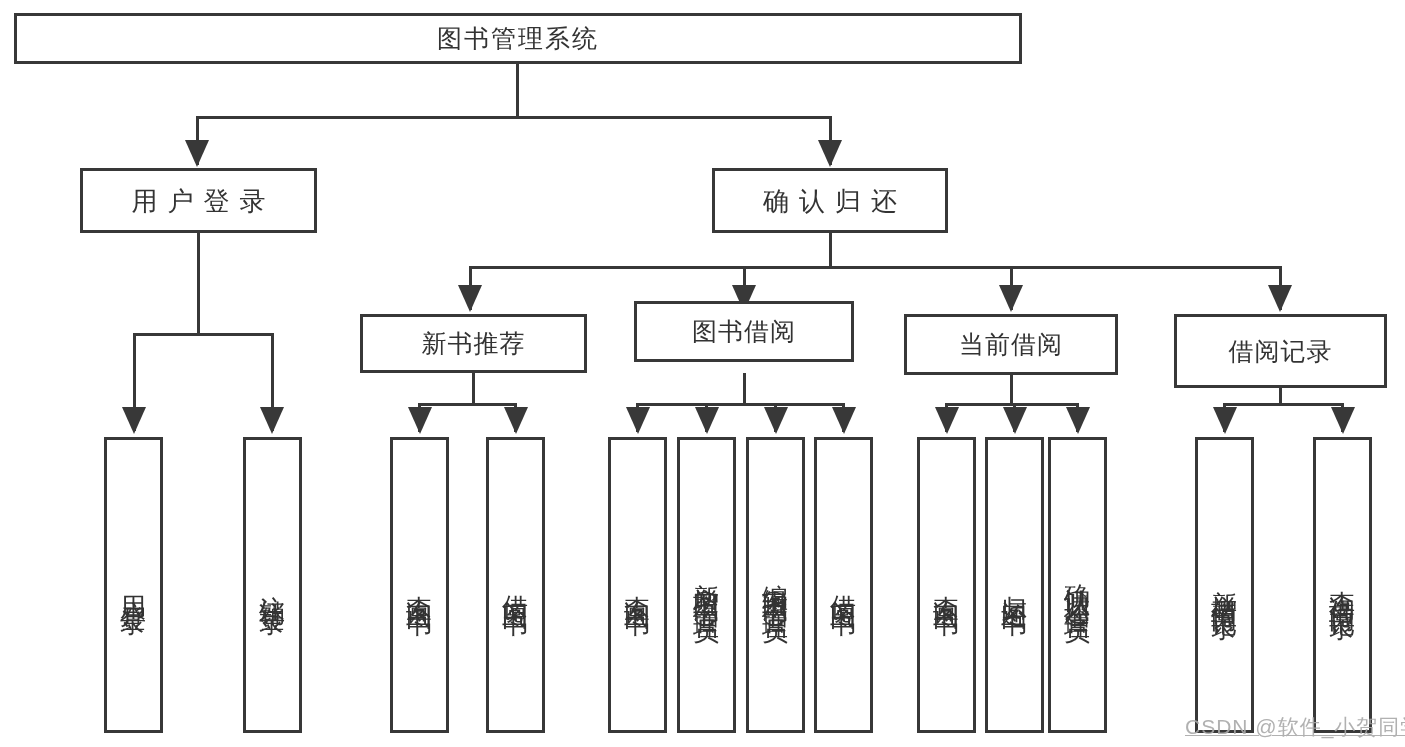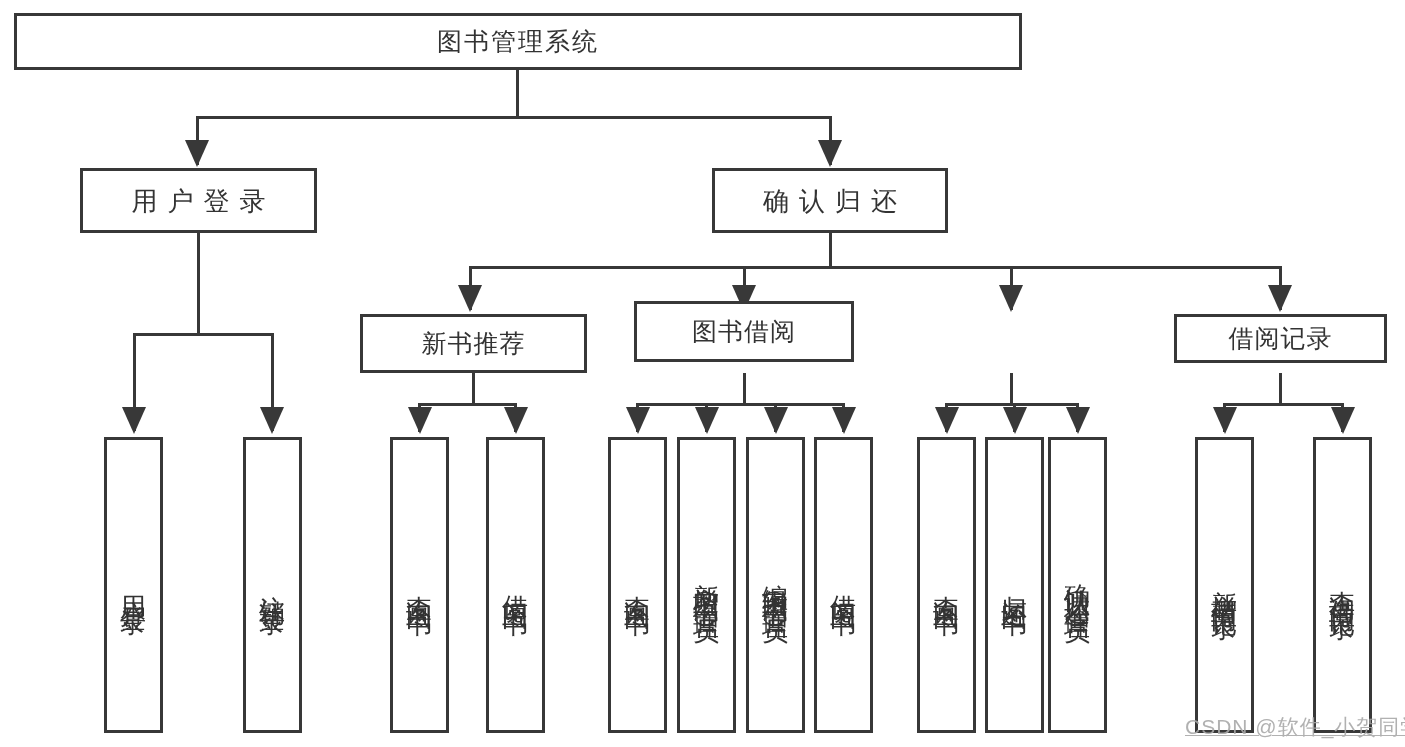--- a/index.html
+++ b/index.html
@@ -103,38 +103,41 @@
       <div class="arrowhead" style="left: 694.5px; top: 407px;"></div>
       <div class="arrowhead" style="left: 763.5px; top: 407px;"></div>
       <div class="arrowhead" style="left: 831.5px; top: 407px;"></div>
       <div class="arrowhead" style="left: 934.5px; top: 407px;"></div>
       <div class="arrowhead" style="left: 1002.5px; top: 407px;"></div>
       <div class="arrowhead" style="left: 1065.5px; top: 407px;"></div>
       <div class="arrowhead" style="left: 1212.5px; top: 407px;"></div>
       <div class="arrowhead" style="left: 1330.5px; top: 407px;"></div>
     </div>
 
-  <div class="box root" style="left:14px;top:13px;width:1008px;height:57px">
+  <div class="box root" style="left:14px;top:13px;width:1008px;height:51px">
     <span class="hlabel">图书管理系统</span>
   </div>
 
   <div class="box lvl2" style="left:80px;top:168px;width:237px;height:65px">
     <span class="hlabel">用户登录</span>
   </div>
   <div class="box lvl2" style="left:712px;top:168px;width:236px;height:65px">
     <span class="hlabel">确认归还</span>
   </div>
 
   <div class="box lvl3" style="left:360px;top:314px;width:227px;height:59px">
     <span class="hlabel">新书推荐</span>
   </div>
   <div class="box lvl3" style="left:634px;top:301px;width:220px;height:61px">
     <span class="hlabel">图书借阅</span>
   </div>
-  <div class="box lvl3" style="left:1174px;top:314px;width:213px;height:49px">
+  <div class="box lvl3" style="left:904px;top:314px;width:214px;height:61px">
+    <span class="hlabel">当前借阅</span>
+  </div>
+  <div class="box lvl3" style="left:1174px;top:314px;width:213px;height:74px">
     <span class="hlabel">借阅记录</span>
   </div>
 
   <div class="box leaf" style="left:104px">
     <span class="vtext">用户登录</span>
   </div>
   <div class="box leaf" style="left:243px">
     <span class="vtext">注销登录</span>
   </div>
 

